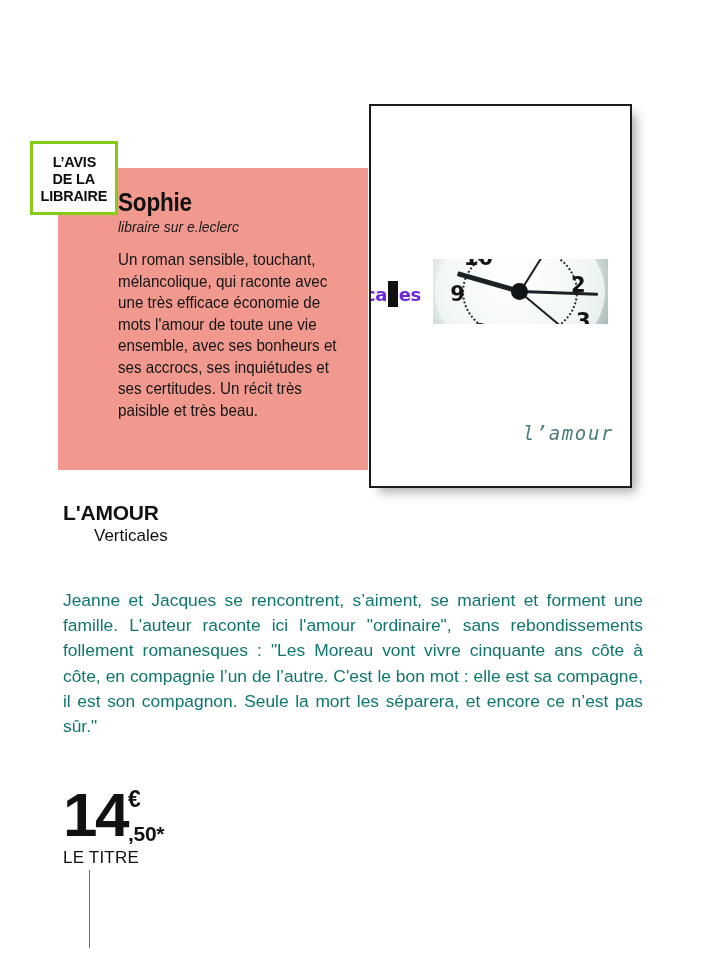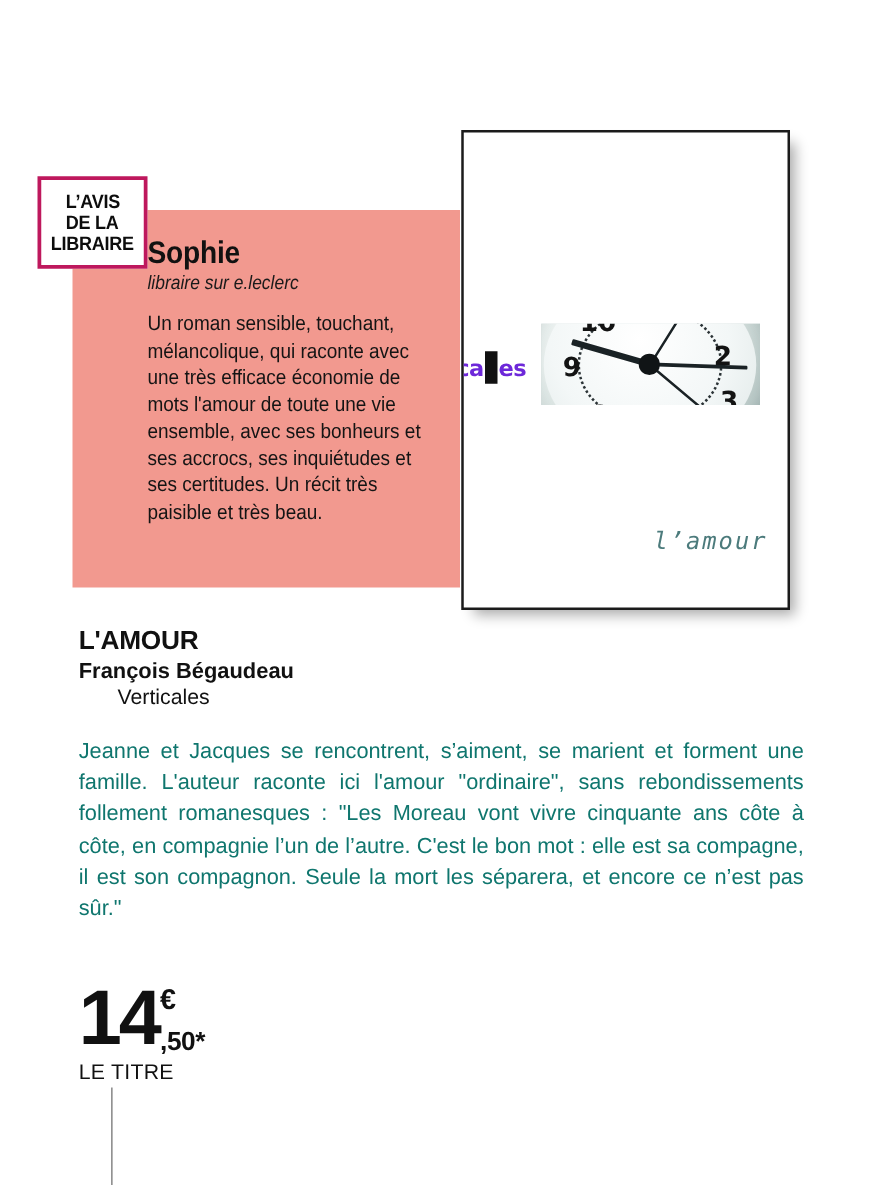--- a/index.html
+++ b/index.html
@@ -25,21 +25,21 @@
     height: 302px;
     background: #F2998F;
   }
   .review-badge {
     position: absolute;
     left: 30px;
     top: 141px;
     width: 88px;
     height: 74px;
     background: #ffffff;
-    border: 3px solid #be185d;
+    border: 3px solid #84cc16;
     box-sizing: border-box;
     display: flex;
     flex-direction: column;
     align-items: center;
     justify-content: center;
     z-index: 5;
   }
   .review-badge span {
     display: block;
     font-weight: bold;
@@ -350,21 +350,20 @@
         <div class="clock-center"></div>
       </div>
     </div>
   </div>
 
   <div class="cover-title">l’amour</div>
 </div>
 
 <div class="info">
   <div class="info-title">L'AMOUR</div>
-  <div class="info-author">François Bégaudeau</div>
   <div class="info-publisher">Verticales</div>
 </div>
 
 <div class="description">Jeanne et Jacques se rencontrent, s’aiment, se marient et forment une famille. L'auteur raconte ici l'amour "ordinaire", sans rebondissements follement romanesques : "Les Moreau vont vivre cinquante ans côte à côte, en compagnie l’un de l’autre. C'est le bon mot : elle est sa compagne, il est son compagnon. Seule la mort les séparera, et encore ce n’est pas sûr."</div>
 
 <div class="prices">
 
   <div class="price-block">
     <div class="price-row">
       <div class="price-int">14</div>

